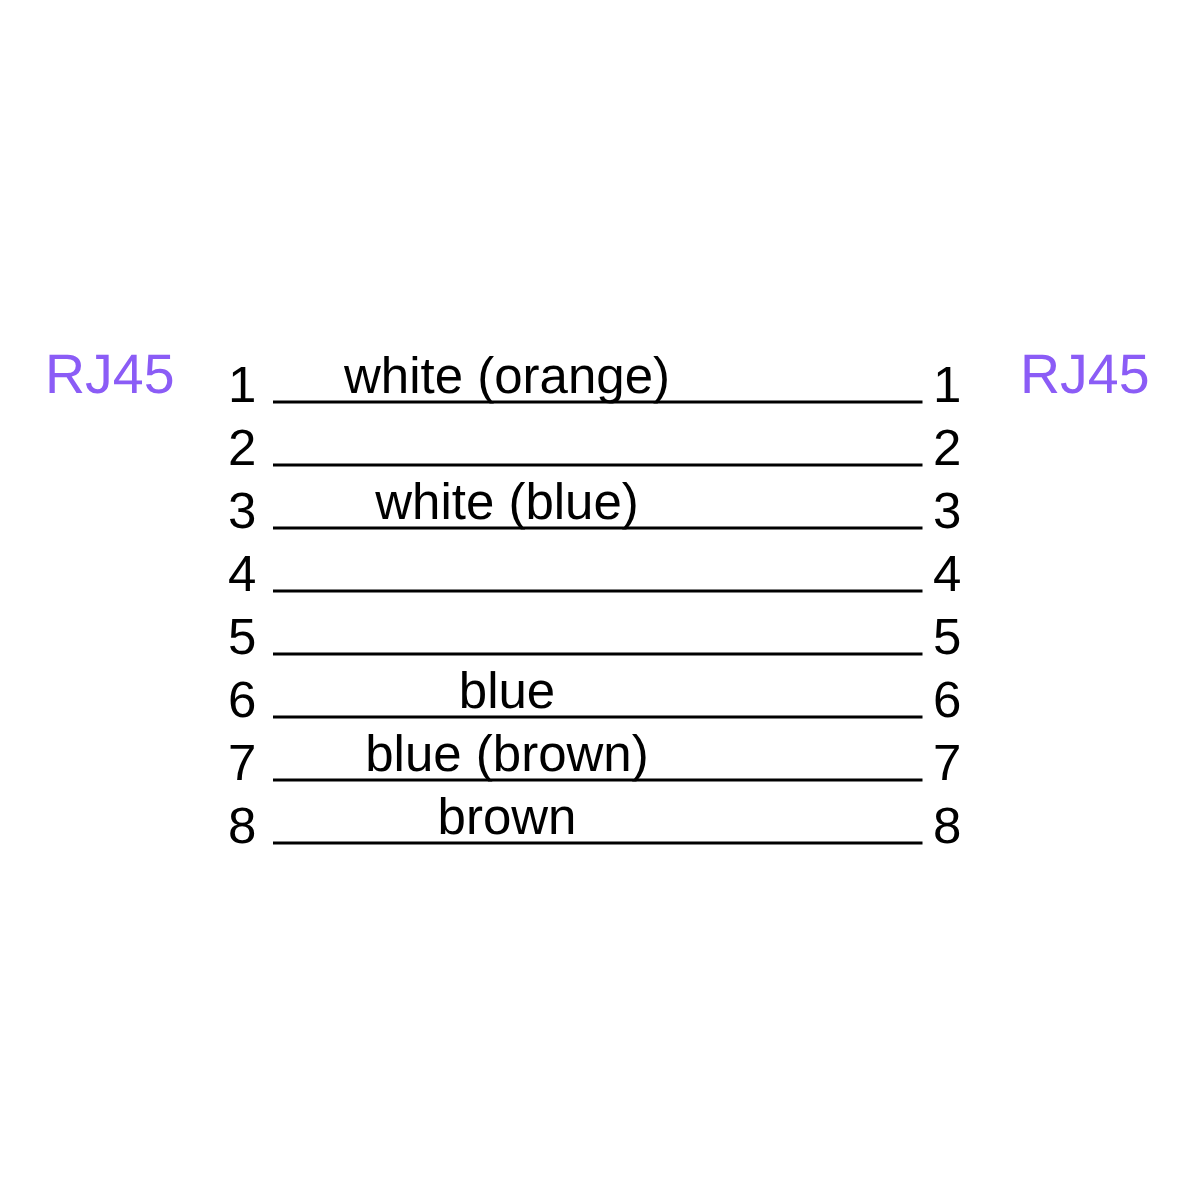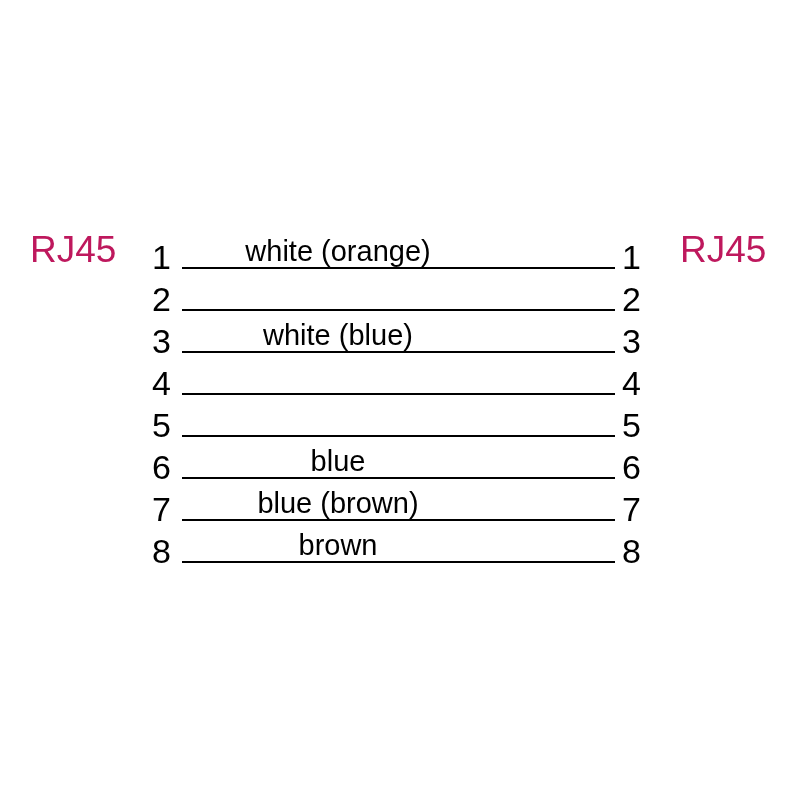--- a/index.html
+++ b/index.html
@@ -21,21 +21,21 @@
     width: 800px;
     height: 800px;
     background: #ffffff;
   }
 
   
   .connector-label {
     position: absolute;
     font-size: 37px;
     line-height: 37px;
-    color: #be185d;
+    color: #8b5cf6;
     white-space: nowrap;
     letter-spacing: 0px;
   }
   #connector-left  { left: 30px;  top: 231px; }
   #connector-right { left: 680px; top: 231px; }
 
   
   .pin-row {
     position: absolute;
     left: 0;
@@ -65,21 +65,21 @@
   .pin-number.left  { left: 152px; text-align: right; }
   .pin-number.right { left: 622px; text-align: left;  }
 
   
   .wire-label {
     position: absolute;
     left: 0;
     width: 676px;
     bottom: 2px;
     text-align: center;
-    font-size: 29px;
+    font-size: 34px;
     line-height: 31px;
     color: #000000;
     white-space: nowrap;
   }
 </style>
 </head>
 <body>
 
 <div id="diagram">
 

